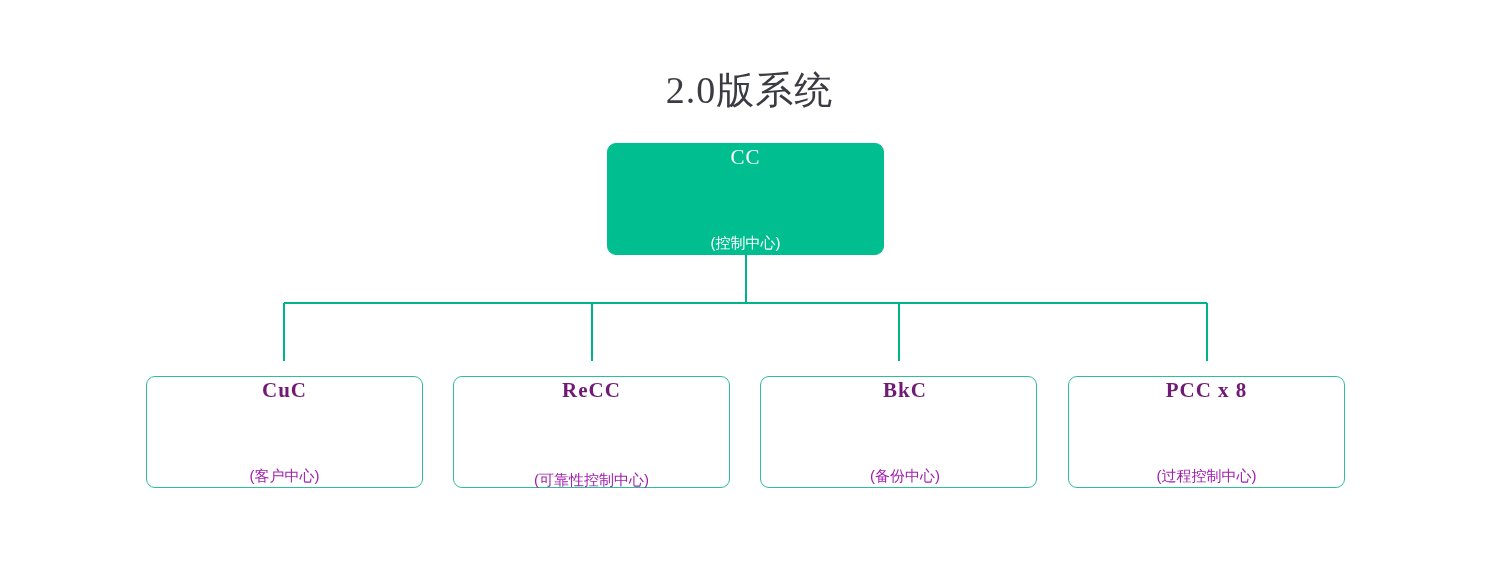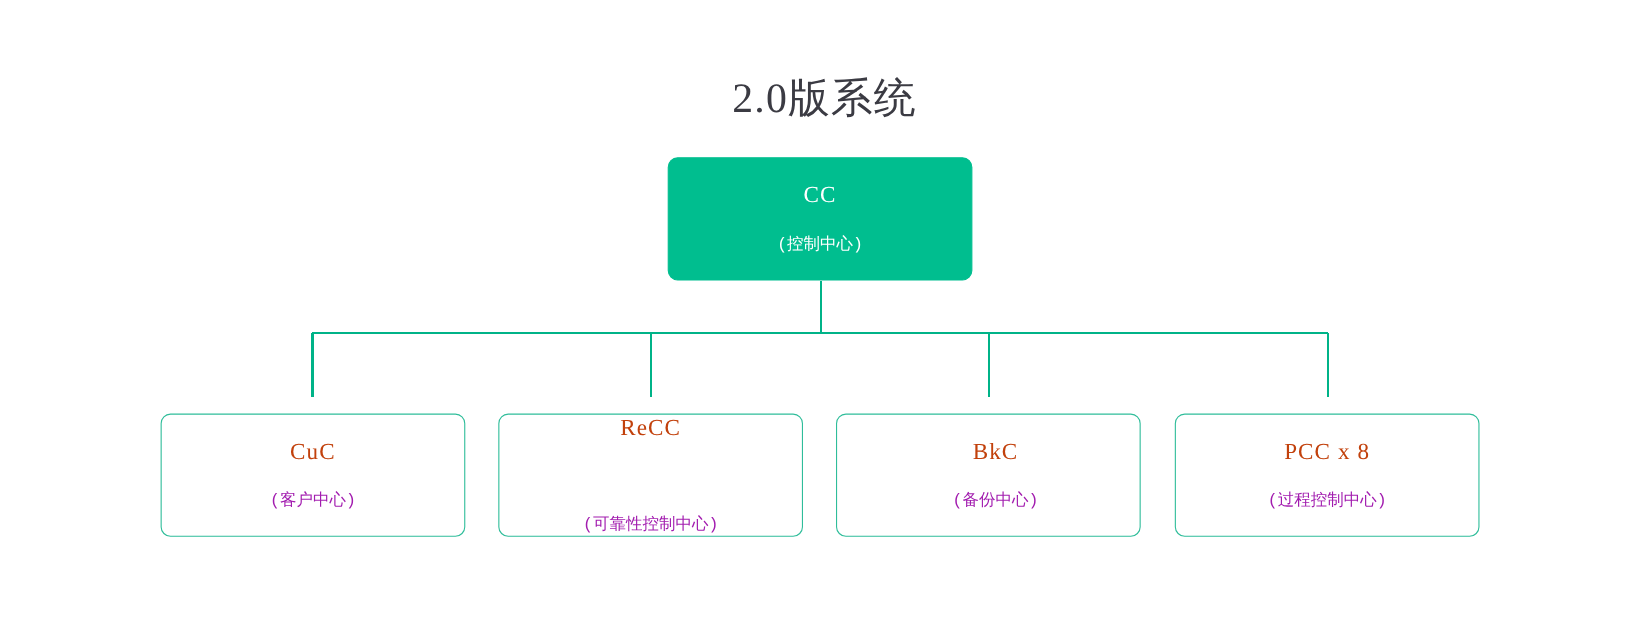--- a/index.html
+++ b/index.html
@@ -50,21 +50,21 @@
   
   .node {
     position: absolute;
     width: 277px;
     height: 112px;
     border-radius: 9px;
     box-sizing: border-box;
     display: flex;
     flex-direction: column;
     align-items: center;
-    justify-content: center;
+    justify-content: space-between;
   }
   .node-root {
     background: #00be8f;
     border: 1px solid #00be8f;
   }
   .node-child {
     background: #ffffff;
     border: 1px solid #2fbd9a;
   }
 
@@ -72,26 +72,26 @@
     font-size: 21px;
     line-height: 26px;
     letter-spacing: 1px;
     font-family: "Liberation Serif", "DejaVu Serif", serif;
     white-space: nowrap;
   }
   .node-subtitle {
     font-size: 15px;
     line-height: 22px;
     margin-top: 22px;
-    font-family: Liberation Mono, monospace;
+    font-family: Liberation Sans, sans-serif;
     white-space: nowrap;
   }
   .node-root .node-title { color: #ffffff; }
   .node-root .node-subtitle { color: #ffffff; }
-  .node-child .node-title { color: #c2410c; }
+  .node-child .node-title { color: #701a75; font-weight: bold; }
   .node-child .node-subtitle { color: #a21caf; }
 
   
   #node-cc   { left: 607px;  top: 143px; }
   #node-cuc  { left: 146px;  top: 376px; }
   #node-recc { left: 453px;  top: 376px; gap: 44px; }
   #node-bkc  { left: 760px;  top: 376px; padding-left: 13px; }
   #node-pcc  { left: 1068px; top: 376px; }
 </style>
 </head>

